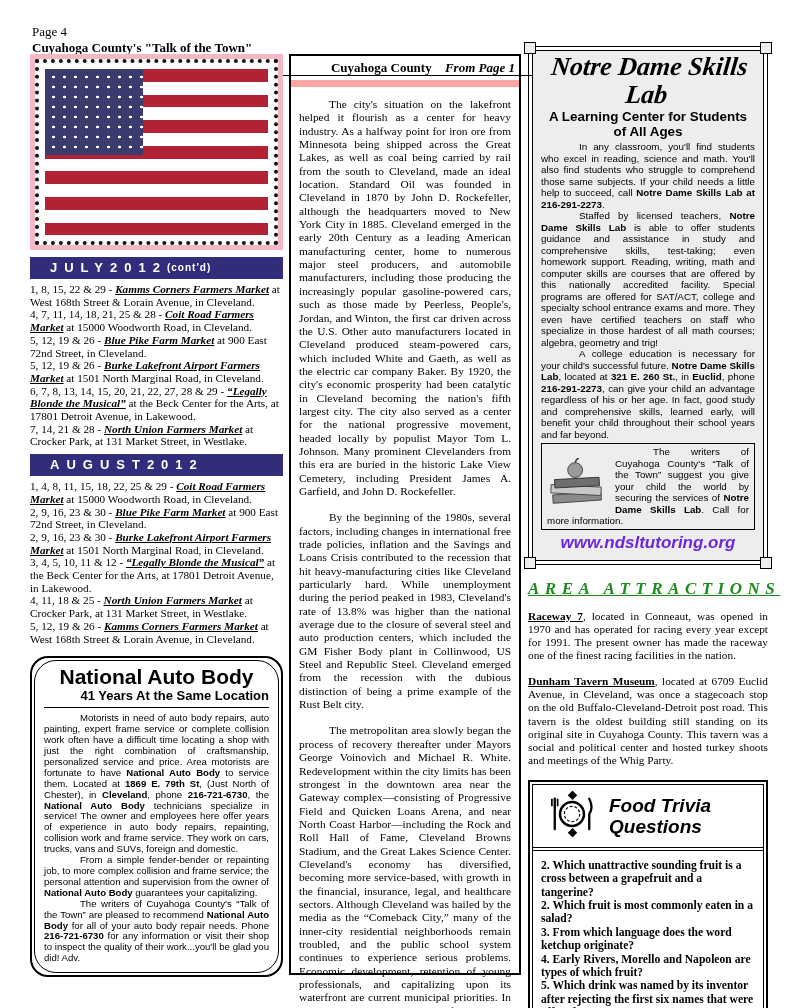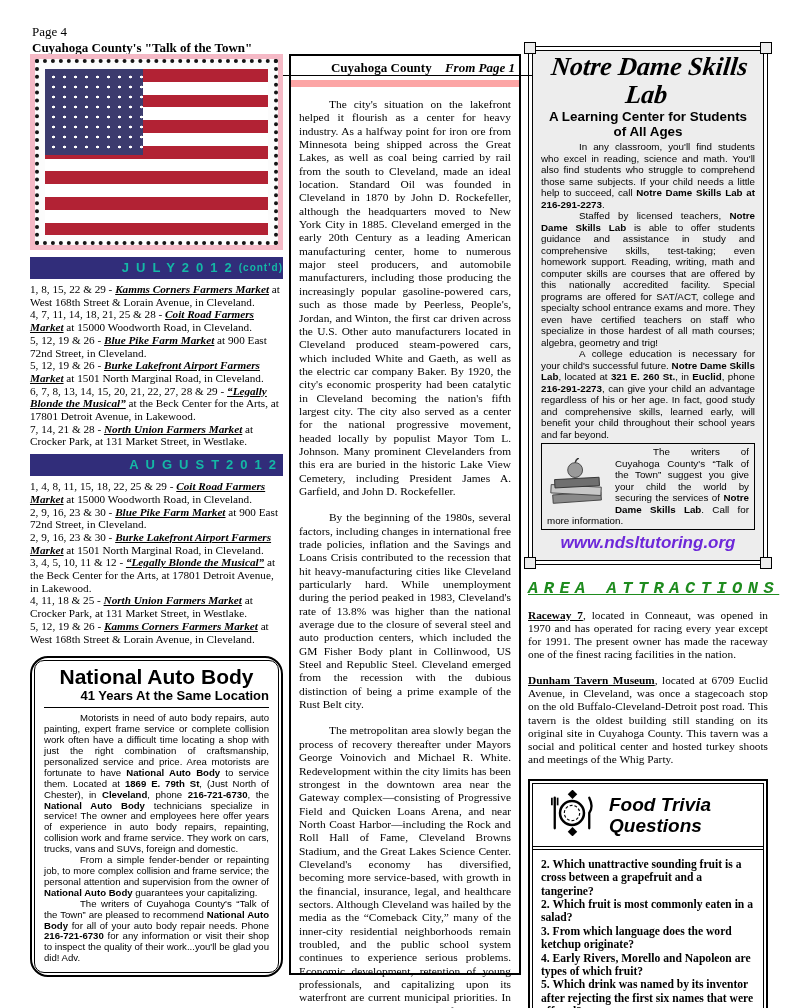--- a/index.html
+++ b/index.html
@@ -24,31 +24,31 @@
   .stamp-dots { border:4px dotted #151515; height:100%; box-sizing:border-box;
                 padding:6px; background:#fcfcfc; }
   .flag { position:relative; width:100%; height:100%;
           background:repeating-linear-gradient(180deg, var(--flag-red,#b22234) 0 12.8px, #fff 12.8px 25.6px); }
   .canton { position:absolute; top:0; left:0; width:44%; height:52%;
             background-color:var(--flag-navy,#3c3b6e);
             background-image:radial-gradient(#fff 1.3px, transparent 1.8px);
             background-size:11px 10px; background-position:3px 3px; }
 
   
-  .mbar { background:var(--navy-bar,#312d7a); color:#14b8a6;
+  .mbar { background:var(--navy-bar,#312d7a); color:#ffffff;
           font-family:"Liberation Sans", sans-serif; font-weight:bold; font-size:13px;
-          letter-spacing:7px; padding:3px 0 4px; display:flex;
-          justify-content:flex-end; align-items:center; margin:6px 0 4px; }
+          letter-spacing:7px; padding:3px 20px 4px; display:flex;
+          justify-content:flex-start; align-items:center; margin:6px 0 4px; }
   .mbar .note { font-size:10px; letter-spacing:1px; }
   .events p { margin:0; font-size:11.2px; line-height:12.7px; }
   .mkt { font-weight:bold; font-style:italic; text-decoration:underline; color:#000; }
 
   
   .autoad { margin-top:11px; border:2px solid #000; border-radius:18px; padding:2px; }
-  .autoad-inner { border:1px solid #000; border-radius:10px; padding:4px 9px 8px;
+  .autoad-inner { border:1px solid #000; border-radius:22px; padding:4px 9px 8px;
                   font-family:"Liberation Sans", sans-serif; }
   .autoad h2 { margin:0; text-align:center; font-size:21px; line-height:23px; font-weight:bold; }
   .autoad h3 { margin:0 0 5px; text-align:right; font-size:13px; font-weight:bold;
                border-bottom:1px solid #000; padding-bottom:4px; }
   .autoad p  { margin:0; font-size:9.6px; line-height:10.9px; text-align:justify; text-indent:36px; }
 
   
   .mid-title { text-align:right; font-size:13px; padding:4px 4px 4px;
                border-bottom:7px solid #fca5a5; margin:0 -8px 11px; }
   .mid-title .b { font-weight:bold; }
@@ -70,21 +70,21 @@
   .ndsl p  { font-family:"Liberation Sans", sans-serif; font-size:9.8px; line-height:11.5px;
              text-align:justify; margin:0; text-indent:38px; }
   .ndsl .framed { border:1px solid #000; margin-top:3px; padding:2px 5px; overflow:hidden; }
   .ndsl .framed .clip { float:left; margin:12px 8px 0 0; }
   .ndsl .url { font-family:Liberation Sans, sans-serif; font-weight:bold; font-style:italic;
                font-size:17px; text-align:center; margin:3px 0 1px; display:block; color:#6d28d9; }
 
   
   .area-h { color:var(--area-green,#1e8b1e); font-weight:bold; font-style:italic;
             font-size:17px; letter-spacing:5.5px; text-decoration:underline;
-            margin:14px 0 11px; white-space:nowrap;font-family:Liberation Mono, monospace; }
+            margin:14px 0 11px; white-space:nowrap; }
   .area p { font-size:11.3px; line-height:13.3px; text-align:justify; margin:0 0 12px; }
   .attr-name { font-weight:bold; text-decoration:underline; }
 
   
   .trivia { border:2px solid #000; padding:2px; margin-top:2px; }
   .trivia-inner { border:1px solid #000; }
   .trivia-head { display:flex; align-items:center; gap:14px; padding:6px 8px 6px 16px;
                  border-bottom:4px double #000; }
   .trivia-title { font-family:"Liberation Sans", sans-serif; font-weight:bold;
                   font-style:italic; font-size:19px; line-height:21px; }

